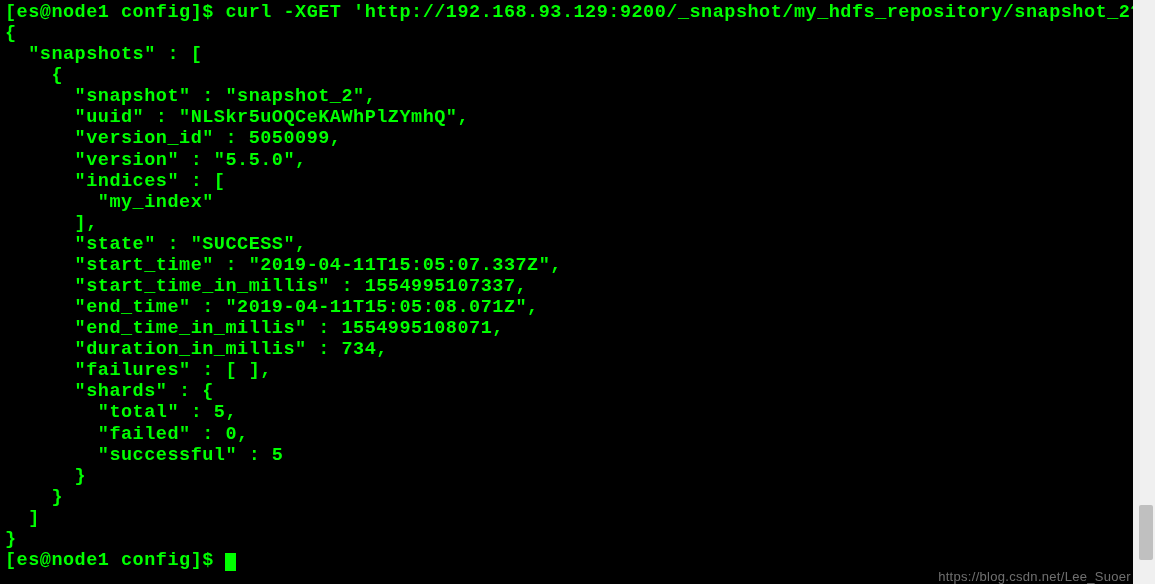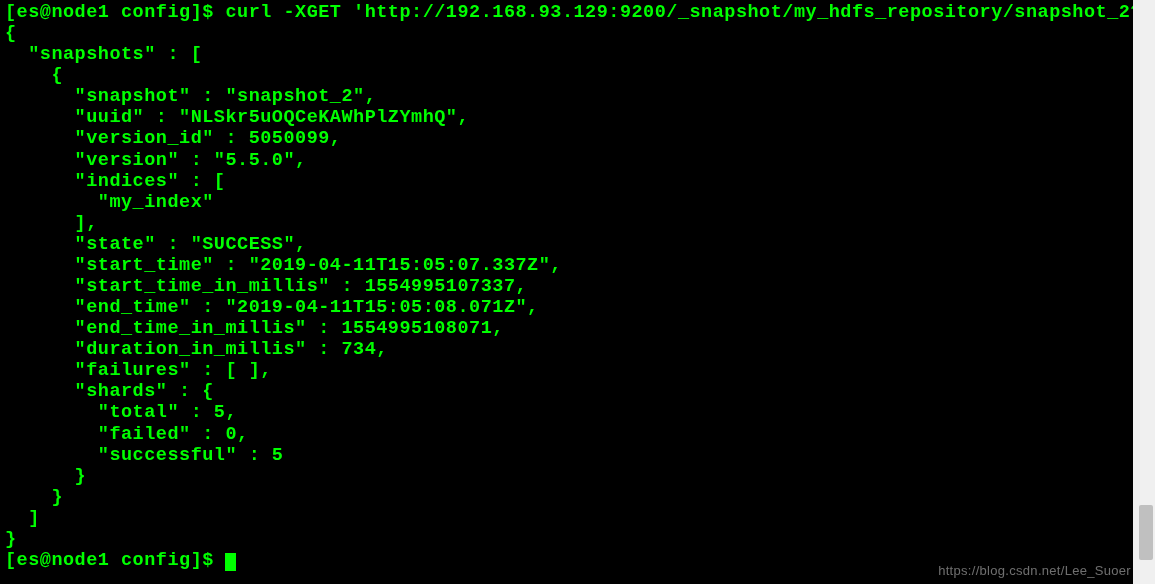--- a/index.html
+++ b/index.html
@@ -41,21 +41,21 @@
       right: 2px;
       top: 505px;
       width: 14px;
       height: 55px;
       background: #c0c0c0;
       border-radius: 2px;
     }
     .watermark {
       position: absolute;
       right: 24px;
-      bottom: 6px;
+      bottom: 0;
       color: rgba(200,200,200,0.55);
       font-family: Arial, sans-serif;
       font-size: 13px;
       font-weight: normal;
       letter-spacing: 0.3px;
     }
     .cursor {
       display: inline-block;
       background: #00ff00;
       width: 11px;

